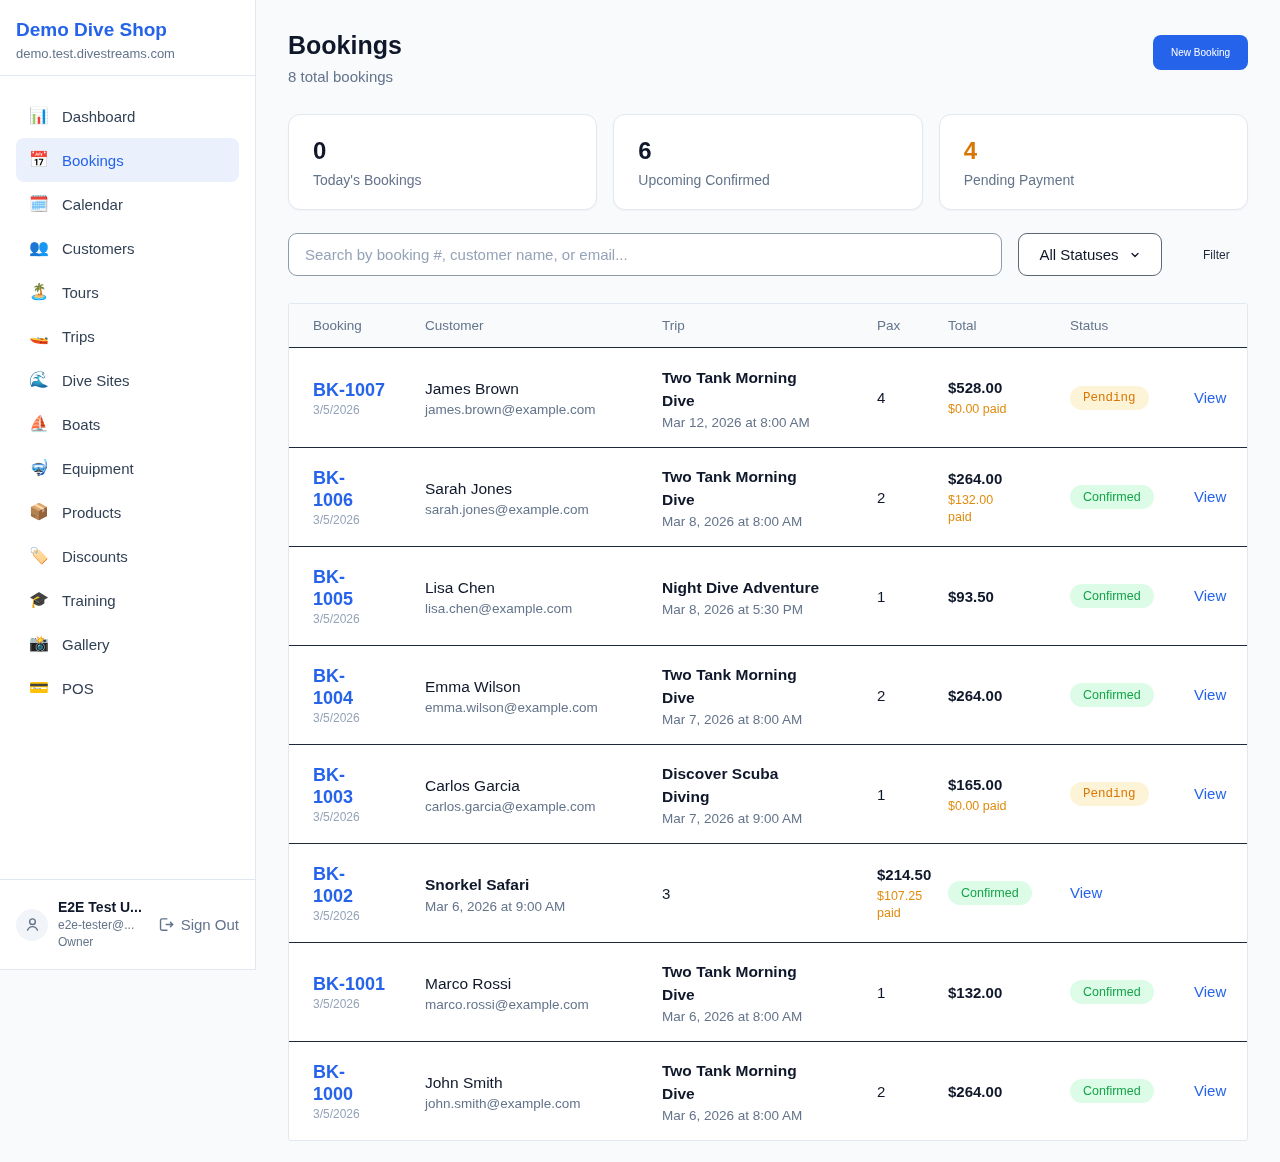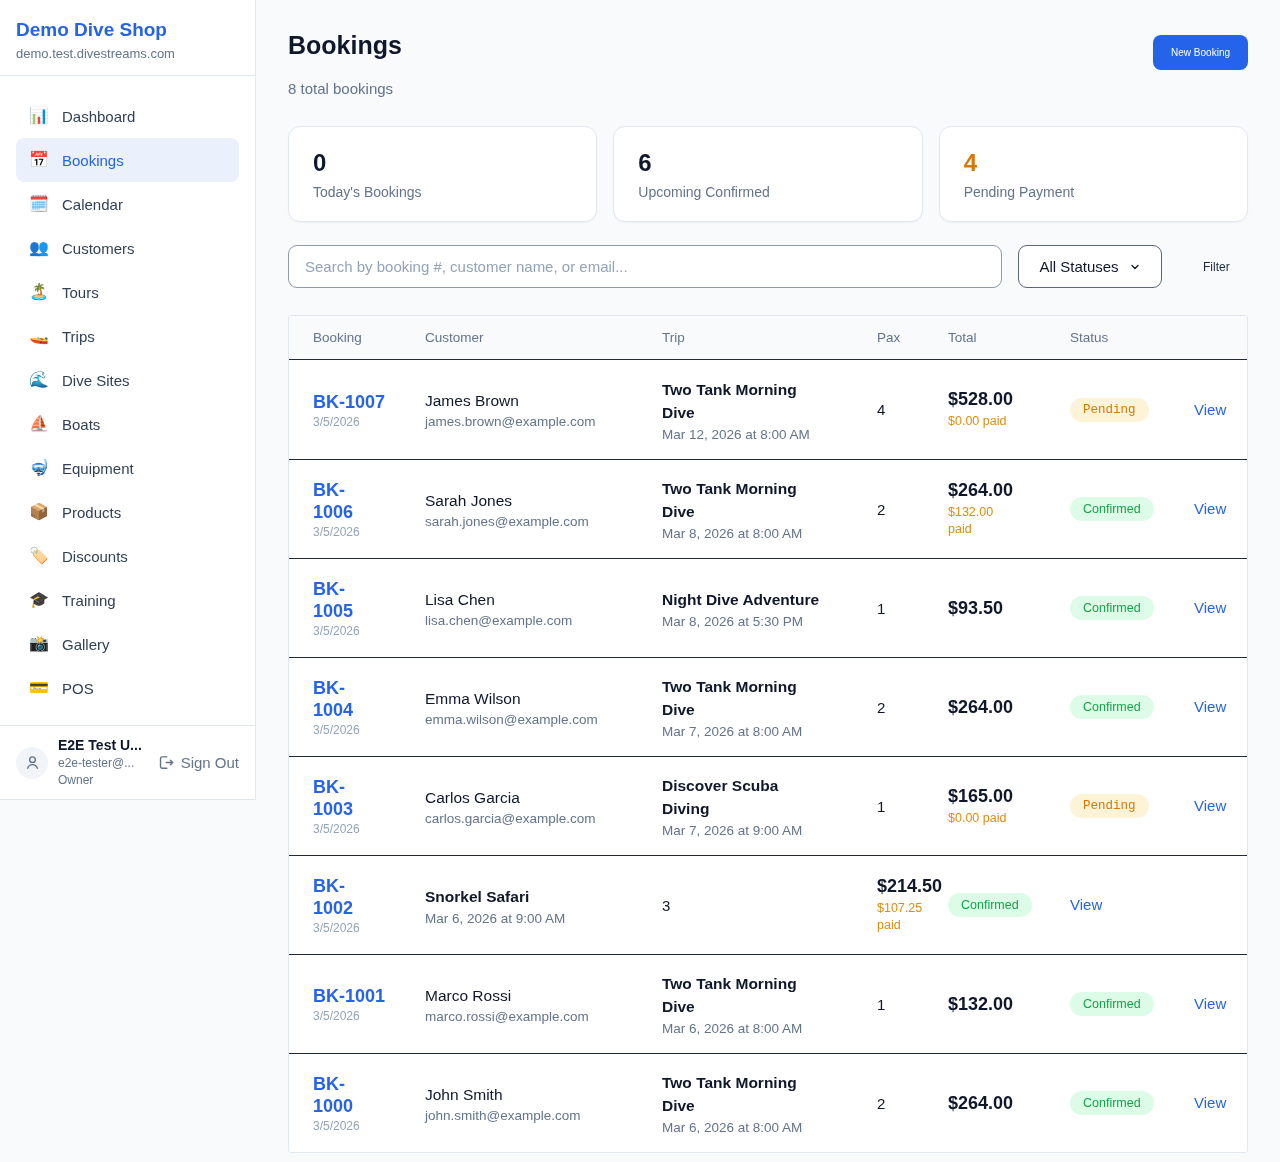--- a/index.html
+++ b/index.html
@@ -7,55 +7,55 @@
   body {
     font-family:"Liberation Sans", sans-serif;
     background:#f8fafc;
     color:#0f172a;
     overflow:hidden;
     position:relative;
   }
   
   .sidebar {
     position:absolute; top:0; left:0;
-    width:256px; height:800px;
+    width:256px; height:970px;
     background:#ffffff;
     border-right:1px solid #e2e8f0;
     border-bottom:1px solid #e2e8f0;
   }
   .brand { padding:18px 16px 14px 16px; border-bottom:1px solid #e2e8f0; }
   .brand-name { font-size:19px; font-weight:700; color:#2563eb; line-height:24px; }
   .brand-domain { font-size:13px; color:#64748b; margin-top:4px; }
   .nav { padding:18px 16px 0 16px; }
   .nav-item {
     display:flex; align-items:center; gap:12px;
     height:44px; padding:0 12px; border-radius:8px;
     font-size:15px; color:#334155; cursor:pointer;
   }
   .nav-item.active { background:#eaf1fd; color:#2563eb; font-weight:500; }
   .nav-icon { width:22px; text-align:center; font-size:16px; line-height:1; }
   .sidebar-footer {
     position:absolute; left:0; right:0; bottom:0;
     border-top:1px solid #e2e8f0; background:#fff;
-    padding:10px 16px; display:flex; align-items:center; gap:10px;
+    padding:18px 16px; display:flex; align-items:center; gap:10px;
   }
   .avatar {
     width:32px; height:32px; border-radius:50%; background:#f1f5f9;
     display:flex; align-items:center; justify-content:center; flex:none;
   }
   .user-info { flex:1; min-width:0; }
   .user-name { font-size:14px; font-weight:700; color:#0f172a; white-space:nowrap; overflow:hidden; line-height:19px; }
   .user-email { font-size:12px; color:#64748b; white-space:nowrap; overflow:hidden; line-height:17px; }
   .user-role { font-size:12px; color:#64748b; line-height:17px; }
   .sign-out { display:flex; align-items:center; gap:7px; color:#64748b; font-size:15px; cursor:pointer; flex:none; }
   
   .main { margin-left:256px; padding:30px 32px 32px 32px; width:1024px; }
   .page-header { display:flex; align-items:flex-start; justify-content:space-between; }
   .page-title { font-size:25px; font-weight:700; color:#0f172a; line-height:30px; }
-  .page-subtitle { font-size:15px; color:#64748b; margin-top:20px; }
+  .page-subtitle { font-size:15px; color:#64748b; margin-top:8px; }
   .btn-primary {
     background:#2563eb; color:#fff; border:none; border-radius:8px;
     font-family:inherit; font-size:10px; font-weight:500;
     padding:12px 18px; cursor:pointer; margin-top:5px;
   }
   
   .stats { display:grid; grid-template-columns:repeat(3,1fr); gap:16px; margin-top:29px; }
   .stat-card {
     background:#fff; border:1px solid #e2e8f0; border-radius:12px;
     padding:21px 24px; box-shadow:0 1px 2px rgba(15,23,42,.04);
@@ -94,21 +94,21 @@
   .trow { padding:14px 12px 14px 24px; min-height:99px; align-items:center; }
   .trow + .trow { border-top:1px solid #1e293b; }
   .cell { padding-right:14px; }
   .bk-id { font-size:18px; font-weight:600; color:#2563eb; white-space:pre-line; line-height:22px; text-decoration:none; cursor:pointer; display:inline-block; }
   .bk-date { font-size:12px; color:#94a3b8; margin-top:2px; }
   .cust-name { font-size:15.5px; color:#0f172a; line-height:21px; }
   .cust-email { font-size:13.5px; color:#64748b; margin-top:3px; }
   .trip-name { font-size:15.5px; font-weight:600; color:#0f172a; white-space:pre-line; line-height:23px; }
   .trip-date { font-size:13.5px; color:#64748b; margin-top:3px; }
   .c-pax { font-size:15px; color:#0f172a; }
-  .total-amt { font-size:18px; font-weight:700; color:#0f172a; line-height:21px; }
+  .total-amt { font-size:15px; font-weight:700; color:#0f172a; line-height:21px; }
   .paid-amt { font-size:12.5px; color:#e18b0e; margin-top:3px; white-space:pre-line; line-height:17px; }
   .badge {
     display:inline-block; font-size:12.5px; font-weight:500;
     padding:5px 13px; border-radius:999px;
   }
   .badge-pending { background:#fdf4d7; color:#d97706;font-family:Liberation Mono, monospace; }
   .badge-confirmed { background:#dcfce7; color:#16a34a; }
   .view-link { font-size:15px; font-weight:500; color:#2563eb; text-decoration:none; cursor:pointer; }
 </style>
 </head>

